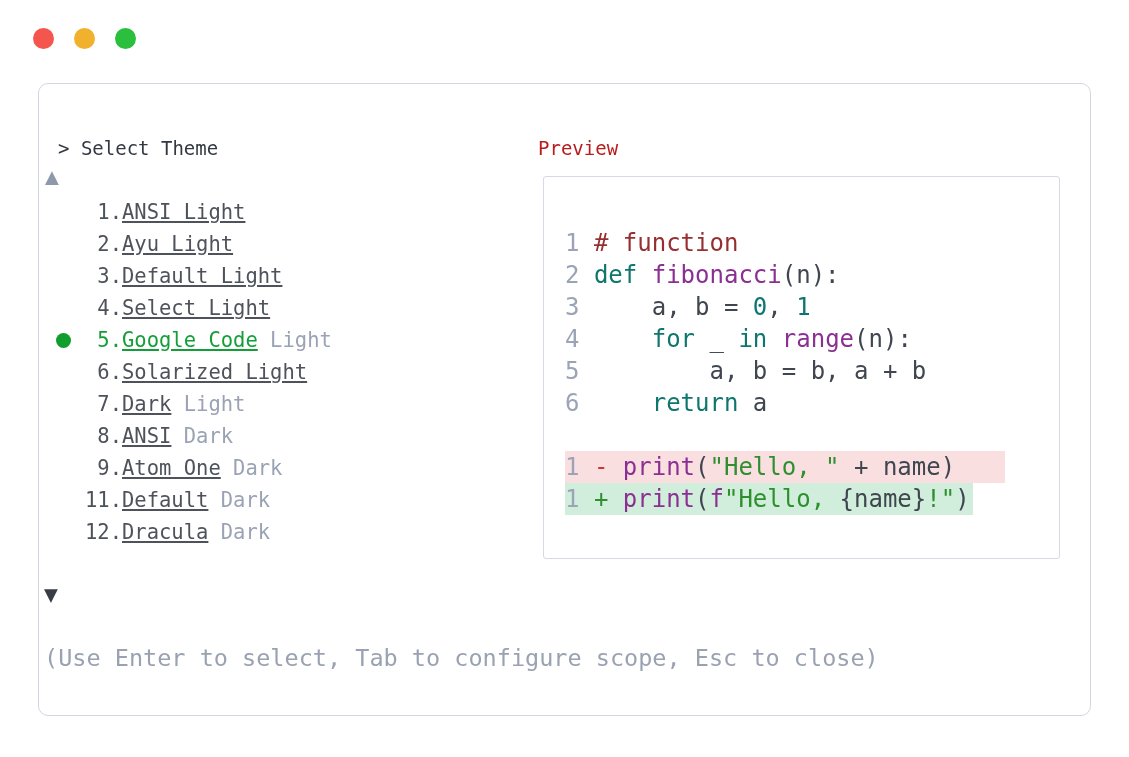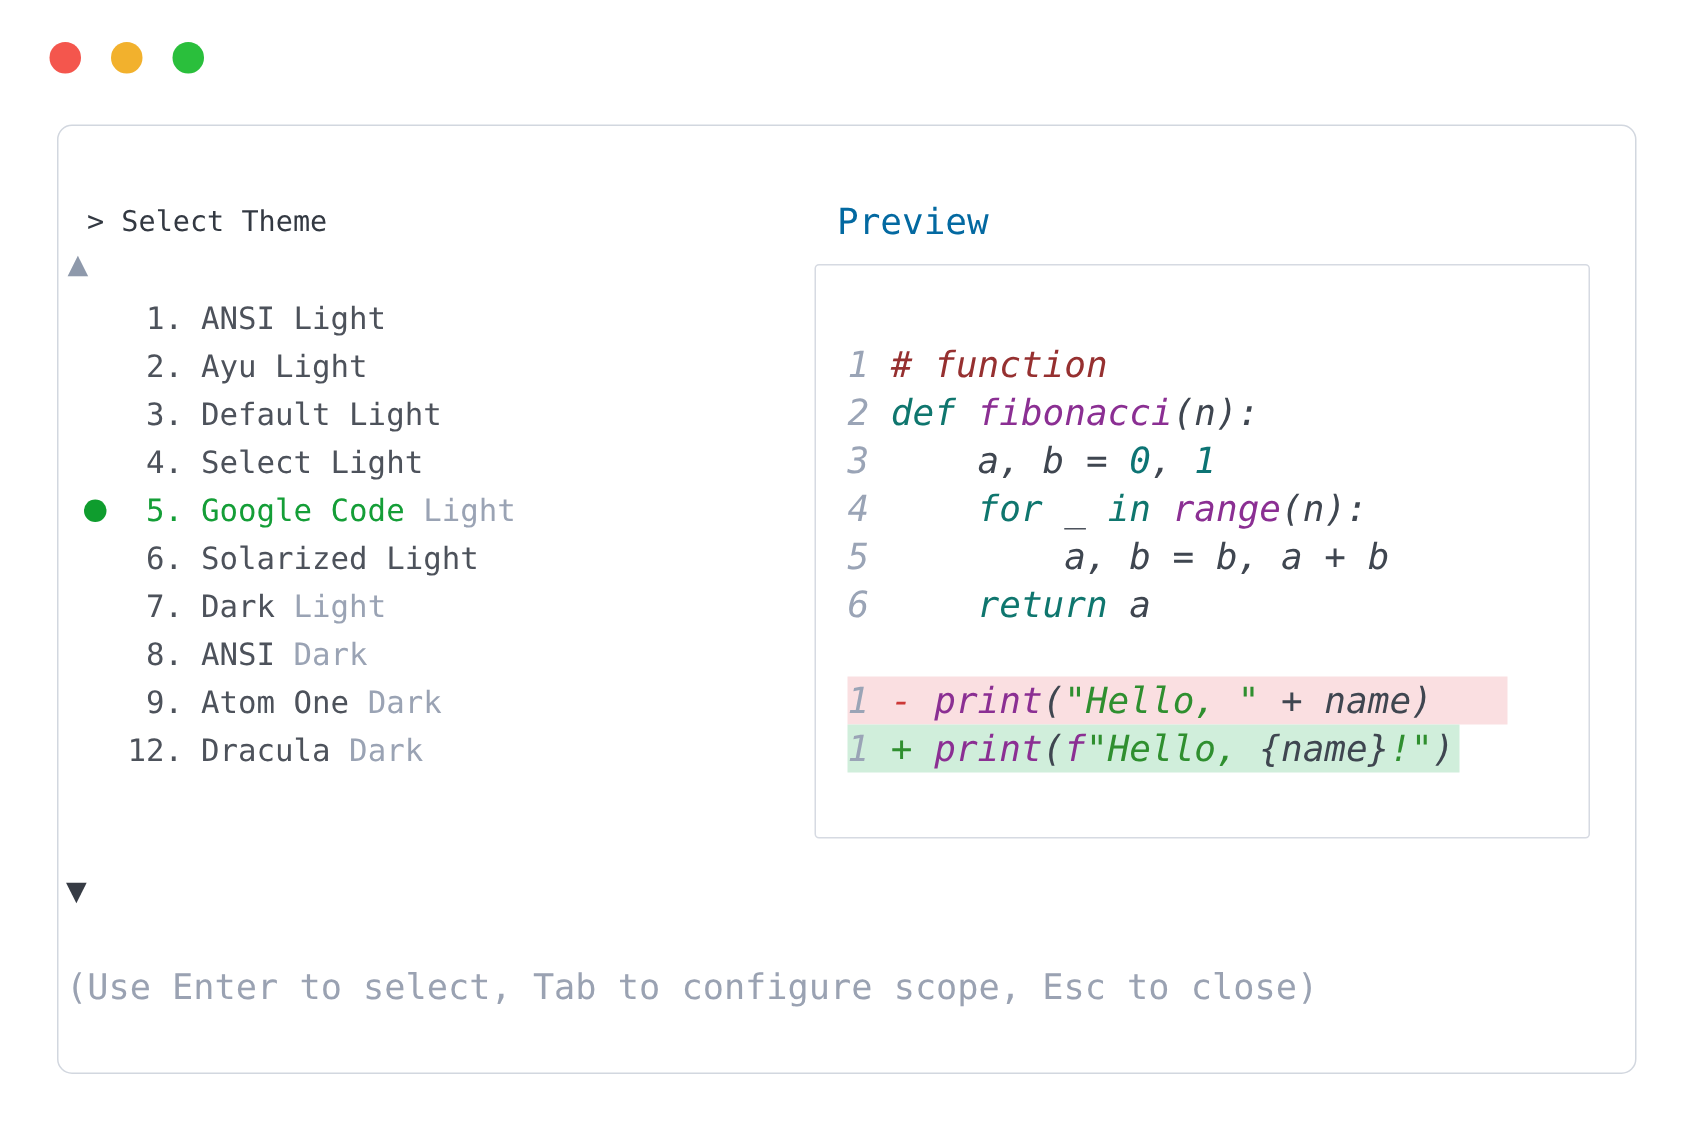--- a/index.html
+++ b/index.html
@@ -15,38 +15,38 @@
   .dot.yellow{background:#f2b12d;}
   .dot.green{background:#2abf3c;}
   
   .panel{
     position:absolute;left:38px;top:83px;width:1053px;height:633px;
     box-sizing:border-box;border:1.5px solid #d2d7df;border-radius:10px;
     background:#ffffff;
   }
   
   .prompt{position:absolute;left:58px;top:134px;font-size:19px;line-height:28px;color:#333942;white-space:pre;}
-  .preview-label{position:absolute;left:558px;top:132px;font-size:24px;line-height:32px;color:#0369a1;}
+  .preview-label{position:absolute;left:538px;top:132px;font-size:19px;line-height:32px;color:#b91c1c;}
   
   .scroll-up{position:absolute;left:45px;top:163px;font-size:23px;line-height:26px;color:#8e99ab;cursor:pointer;}
   .scroll-down{position:absolute;left:44px;top:581px;font-size:23px;line-height:26px;color:#373c45;cursor:pointer;}
   
   #theme-list{position:absolute;left:0;top:196px;width:540px;}
   .lrow{position:relative;height:32px;line-height:32px;font-size:20.5px;white-space:pre;color:#4d525b;cursor:pointer;}
   .lrow .num{display:inline-block;width:64px;margin-left:58px;text-align:right;}
-  .lrow .name{margin-left:12px;}
+  .lrow .name{margin-left:0;text-decoration:underline;}
   .lrow .suffix{color:#9aa3b4;}
   .lrow.selected .num,.lrow.selected .name{color:#149e37;}
   .lrow.selected .seldot{
     position:absolute;left:56px;top:9px;width:15px;height:15px;border-radius:50%;background:#0f9d2e;
   }
   
   .preview-box{
     position:absolute;left:543px;top:176px;width:517px;height:383px;
-    box-sizing:border-box;border:1.5px solid #d6dae2;border-radius:3px;background:#ffffff;font-style:italic;
+    box-sizing:border-box;border:1.5px solid #d6dae2;border-radius:3px;background:#ffffff;
   }
   #code{position:absolute;left:21px;top:50px;margin:0;font-family:inherit;
     font-size:24px;line-height:32px;white-space:pre;color:#3f4650;}
   .ln{height:32px;}
   .lnum{color:#9aa4b6;}
   .tk-pl{color:#3f4650;}
   .tk-kw{color:#0f766e;}
   .tk-fn{color:#8b2f93;}
   .tk-str{color:#2f8f2f;}
   .tk-num{color:#0d7474;}
@@ -77,20 +77,21 @@
 <div id="theme-list">
     <div class="lrow"><span class="num">1.</span><span class="name">ANSI Light</span></div>
     <div class="lrow"><span class="num">2.</span><span class="name">Ayu Light</span></div>
     <div class="lrow"><span class="num">3.</span><span class="name">Default Light</span></div>
     <div class="lrow"><span class="num">4.</span><span class="name">Select Light</span></div>
     <div class="lrow selected"><span class="seldot"></span><span class="num">5.</span><span class="name">Google Code</span><span class="suffix"> Light</span></div>
     <div class="lrow"><span class="num">6.</span><span class="name">Solarized Light</span></div>
     <div class="lrow"><span class="num">7.</span><span class="name">Dark</span><span class="suffix"> Light</span></div>
     <div class="lrow"><span class="num">8.</span><span class="name">ANSI</span><span class="suffix"> Dark</span></div>
     <div class="lrow"><span class="num">9.</span><span class="name">Atom One</span><span class="suffix"> Dark</span></div>
+    <div class="lrow"><span class="num">11.</span><span class="name">Default</span><span class="suffix"> Dark</span></div>
     <div class="lrow"><span class="num">12.</span><span class="name">Dracula</span><span class="suffix"> Dark</span></div>
   </div>
 <div class="scroll-down">▼</div>
 
 <div class="preview-box">
   <pre id="code"><div class="ln"><span class="lnum">1</span> <span class="tk-com"># function</span></div><div class="ln"><span class="lnum">2</span> <span class="tk-kw">def</span><span class="tk-pl"> </span><span class="tk-fn">fibonacci</span><span class="tk-pl">(n):</span></div><div class="ln"><span class="lnum">3</span> <span class="tk-pl">    a, b = </span><span class="tk-num">0</span><span class="tk-pl">, </span><span class="tk-num">1</span></div><div class="ln"><span class="lnum">4</span> <span class="tk-pl">    </span><span class="tk-kw">for</span><span class="tk-pl"> _ </span><span class="tk-kw">in</span><span class="tk-pl"> </span><span class="tk-fn">range</span><span class="tk-pl">(n):</span></div><div class="ln"><span class="lnum">5</span> <span class="tk-pl">        a, b = b, a + b</span></div><div class="ln"><span class="lnum">6</span> <span class="tk-pl">    </span><span class="tk-kw">return</span><span class="tk-pl"> a</span></div><div class="ln"></div><div class="ln"><span class="hl removed"><span class="lnum">1</span> <span class="sign minus">-</span> <span class="tk-fn">print</span><span class="tk-pl">(</span><span class="tk-str">"Hello, "</span><span class="tk-pl"> + name)</span></span></div><div class="ln"><span class="hl added"><span class="lnum">1</span> <span class="sign plus">+</span> <span class="tk-fn">print</span><span class="tk-pl">(</span><span class="tk-fn">f</span><span class="tk-str">"Hello, </span><span class="tk-pl">{name}</span><span class="tk-str">!"</span><span class="tk-pl">)</span></span></div></pre>
 </div>
 
 <div class="footer">(Use Enter to select, Tab to configure scope, Esc to close)</div>
 

